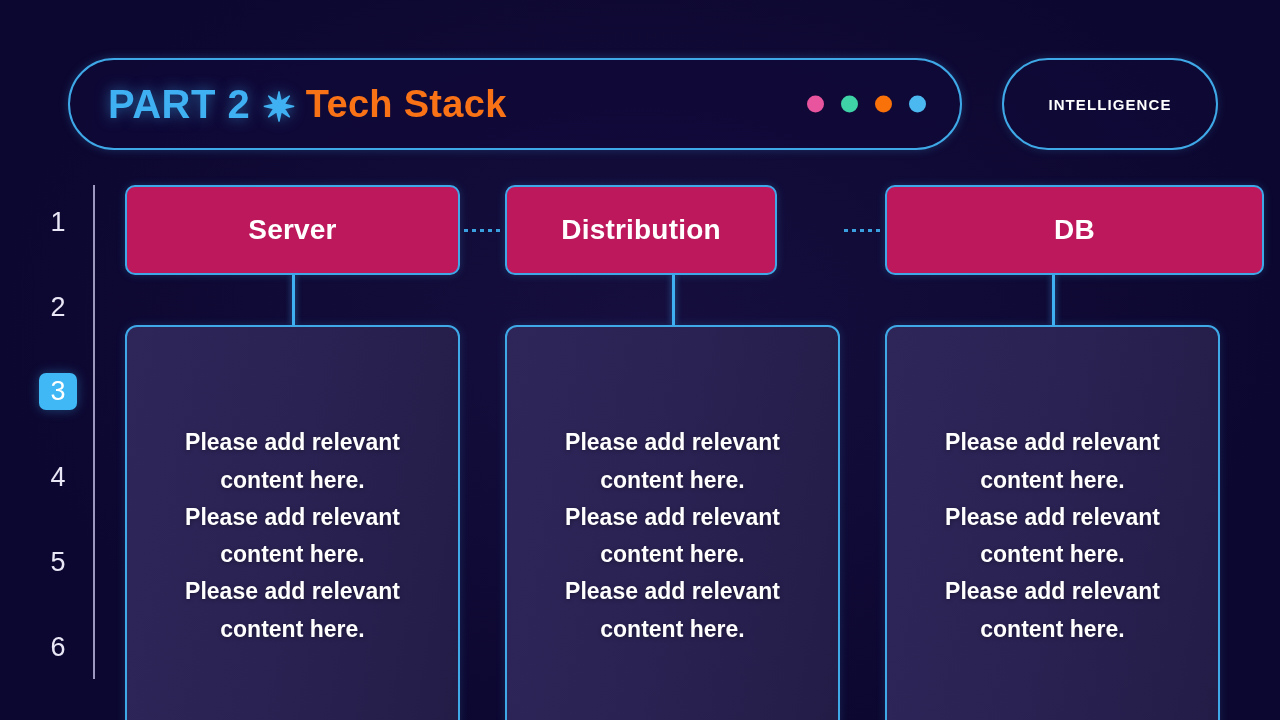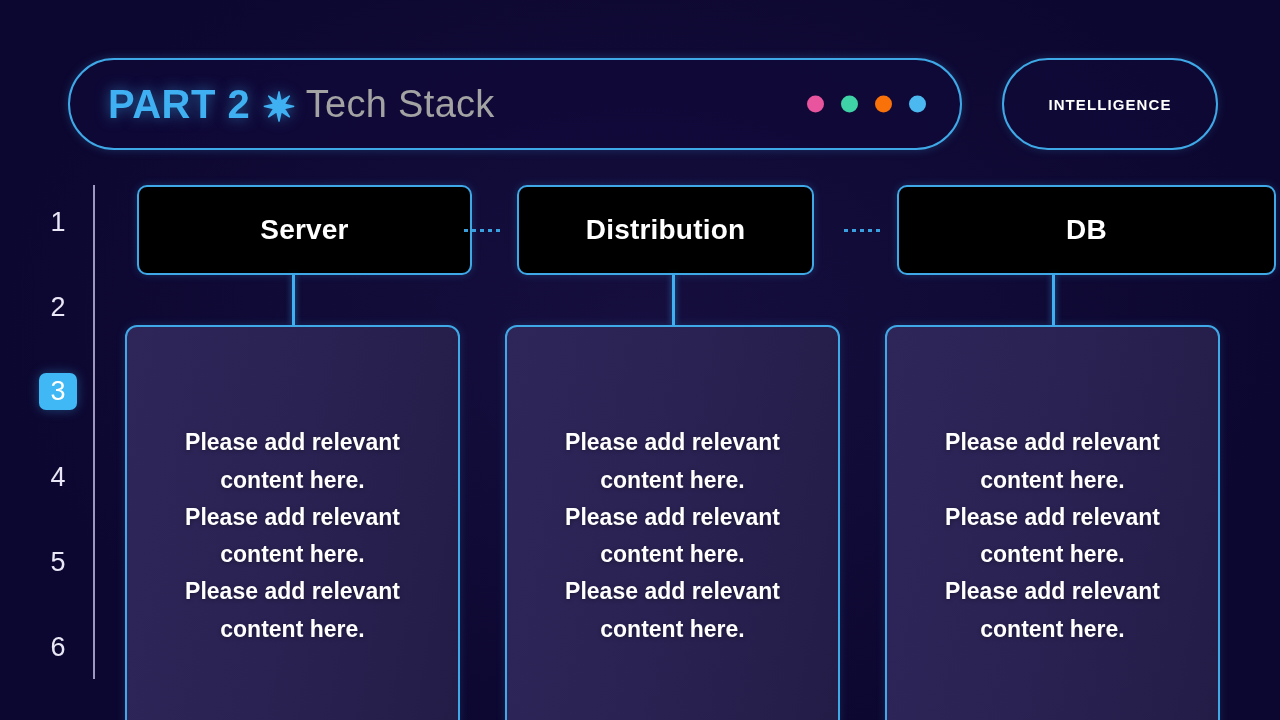--- a/index.html
+++ b/index.html
@@ -64,23 +64,23 @@
     font-size: 40px;
     font-weight: 700;
     margin: 0 10px 0 12px;
     line-height: 1;
     text-shadow: 0 0 14px rgba(63,176,242,.55);
     position: relative;
     top: 3px;
   }
 
   .title-text {
-    color: #a3a3a3;
+    color: #f97316;
     font-size: 38px;
-    font-weight: 400;
+    font-weight: 700;
     letter-spacing: .3px;
     white-space: nowrap;
   }
 
   .dots {
     position: absolute;
     right: 34px;
     top: 50%;
     transform: translateY(-50%);
     display: flex;
@@ -152,26 +152,25 @@
   }
 
   .col { position: absolute; top: 185px; }
 
   .head-card {
     position: absolute;
     top: 0;
     height: 90px;
     border: 2px solid #3fa9e8;
     border-radius: 10px;
-    background: #000000;
+    background: #be185d;
     display: flex;
     align-items: center;
     justify-content: center;
     box-shadow: 0 0 9px rgba(63,169,232,.22);
-    margin-left: 12px;
   }
   .head-label {
     color: #ffffff;
     font-size: 28px;
     font-weight: 700;
     letter-spacing: .2px;
   }
 
   .stem {
     position: absolute;
@@ -264,21 +263,21 @@
       <div class="body-card" style="width: 335px;">
         <div class="body-text">Please add relevant
 content here.
 Please add relevant
 content here.
 Please add relevant
 content here.</div>
       </div>
     </div>
     <div class="col" style="left: 505px; width: 335px;">
-      <div class="head-card" style="width: 297px;">
+      <div class="head-card" style="width: 272px;">
         <span class="head-label">Distribution</span>
       </div>
       <div class="stem" style="left: 166.5px;"></div>
       <div class="body-card" style="width: 335px;">
         <div class="body-text">Please add relevant
 content here.
 Please add relevant
 content here.
 Please add relevant
 content here.</div>

